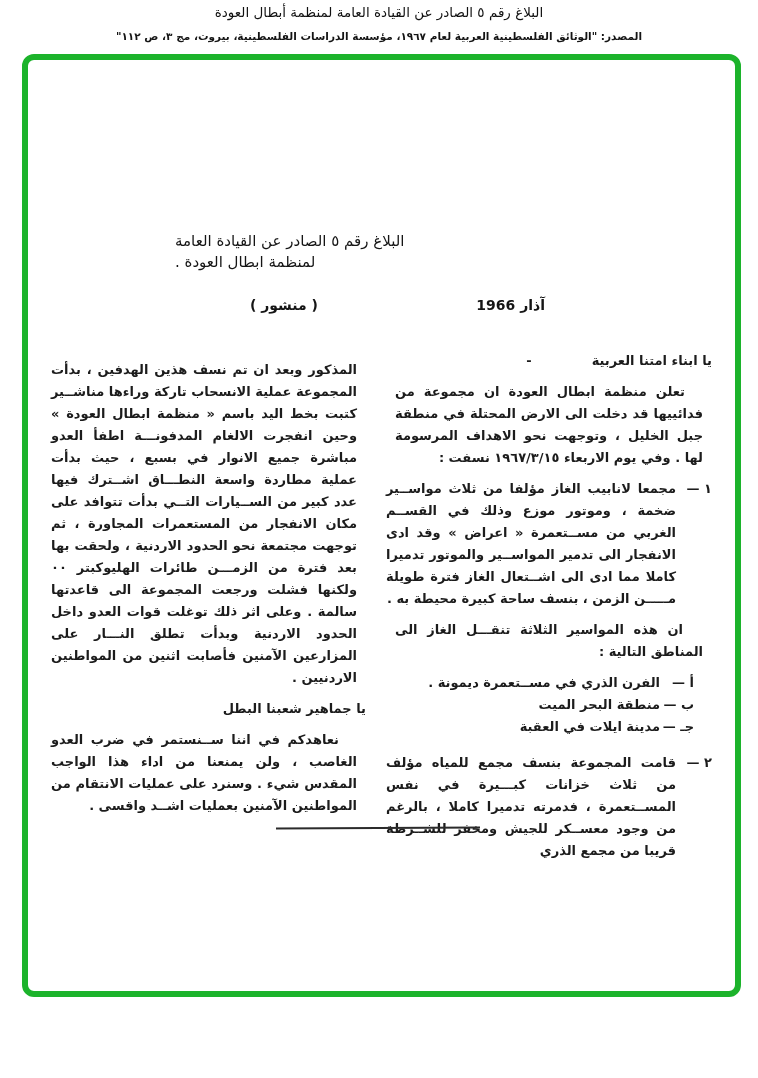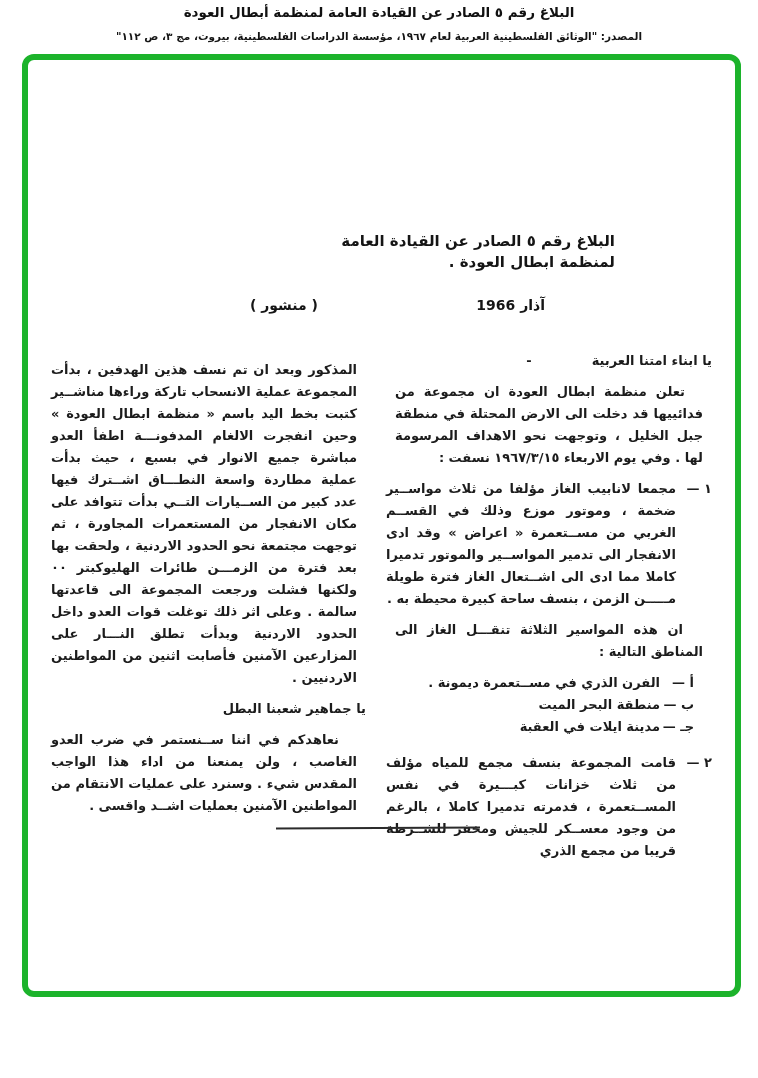--- a/index.html
+++ b/index.html
@@ -18,21 +18,21 @@
   .page-header {
     position: absolute;
     top: 4px;
     left: 0;
     width: 758px;
     text-align: center;
     direction: rtl;
   }
   .page-header .h-title {
     font-size: 13.5px;
-    font-weight: bold;
+    font-weight: normal;
     color: #111;
     letter-spacing: 0.2px;
   }
   .page-header .h-source {
     font-size: 10.5px;
     font-weight: bold;
     margin-top: 10px;
     color: #141414;
   }
   .doc-frame {
@@ -44,23 +44,23 @@
     box-sizing: border-box;
     border: 6px solid #1cb32b;
     border-radius: 12px;
     background: transparent;
   }
   .doc-title {
     position: absolute;
     top: 231px;
     left: 175px;
     width: 440px;
-    text-align: right;
+    text-align: left;
     direction: rtl;
-    font-weight: bold;
+    font-weight: normal;
     font-size: 15px;
     line-height: 21px;
     color: #151515;
   }
   .date-row {
     position: absolute;
     top: 297px;
     left: 250px;
     width: 295px;
     direction: rtl;

